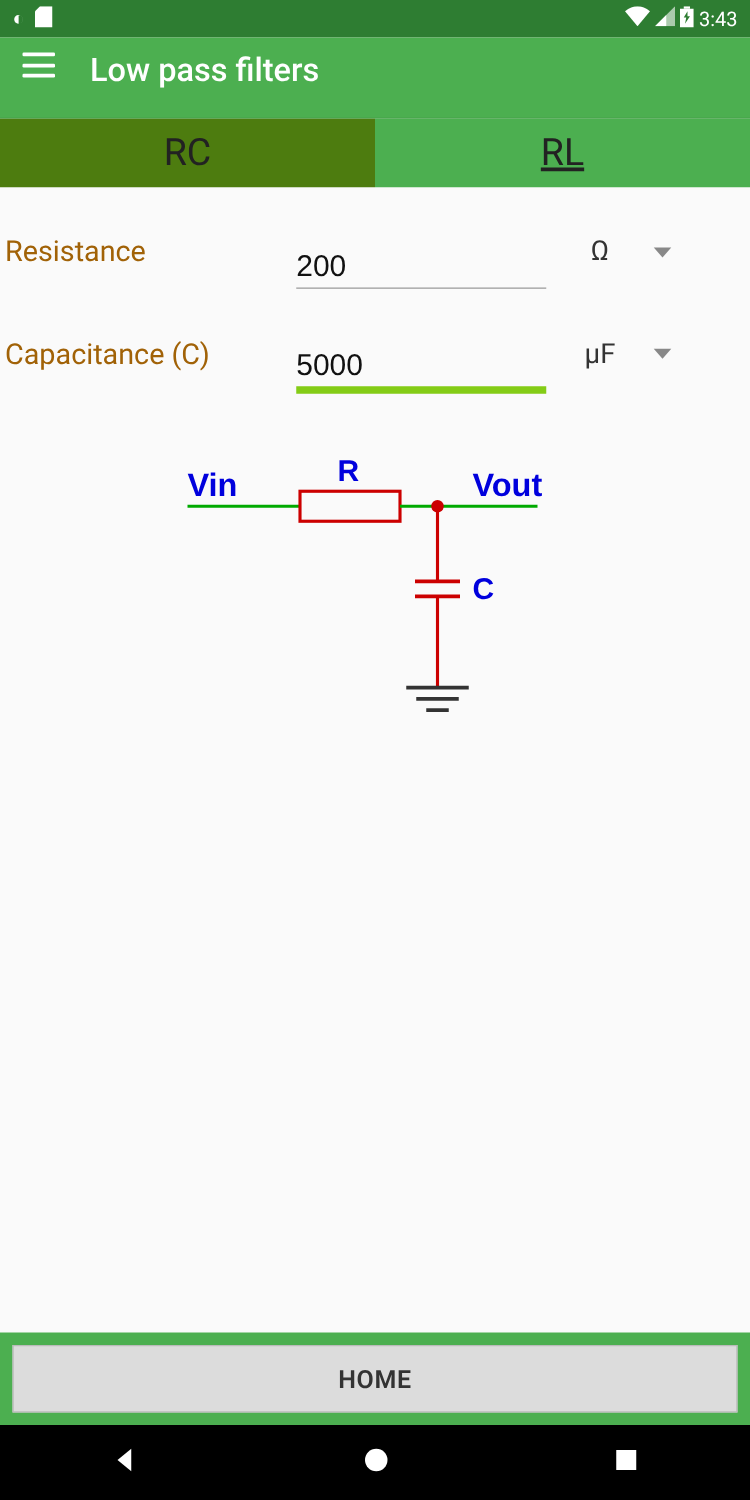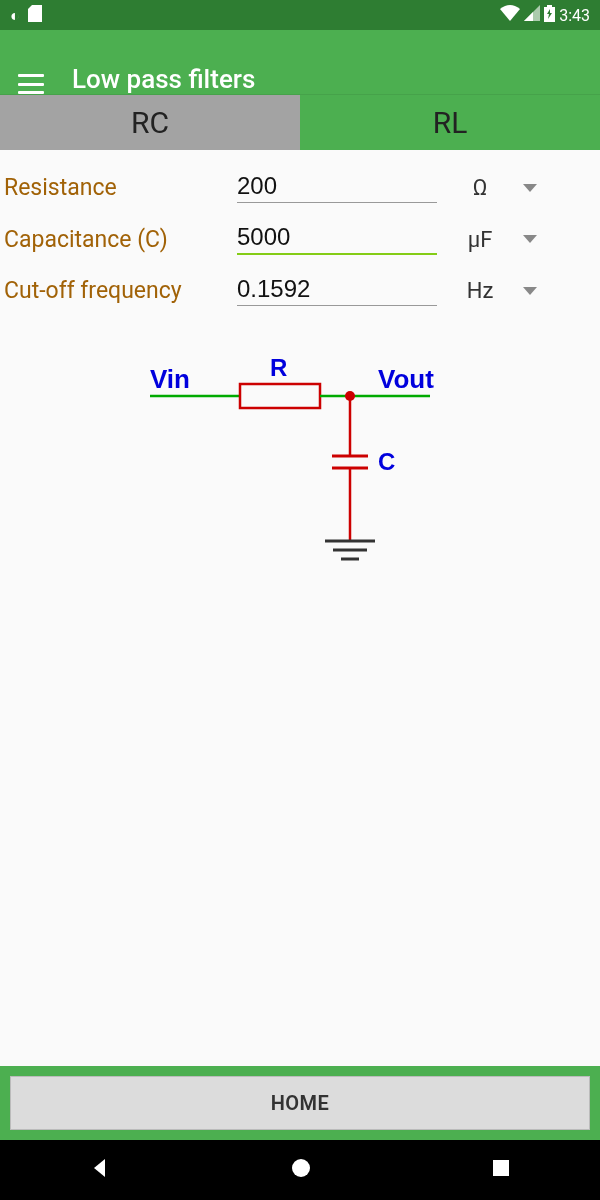--- a/index.html
+++ b/index.html
@@ -22,22 +22,22 @@
     padding: 0 10px;
     font-size: 16px;
   }
   .status-left { display: flex; gap: 8px; align-items: center; }
   .status-right { display: flex; gap: 4px; align-items: center; }
   .app-bar {
     height: 65px;
     background: #4caf50;
     color: white;
     display: flex;
-    align-items: flex-end;
-    padding: 0 18px;
+    align-items: flex-start;
+    padding: 12px 18px;
     gap: 28px;
     border-bottom: 1px solid rgba(0,0,0,0.07);
   }
   .hamburger {
     width: 26px; height: 20px;
     display: flex; flex-direction: column; justify-content: space-between;
     cursor: pointer;
   }
   .hamburger div { height: 3px; background: white; border-radius: 1px; }
   .app-title { font-size: 26px; font-weight: 500; }
@@ -47,44 +47,45 @@
   }
   .tab {
     flex: 1;
     display: flex;
     align-items: center;
     justify-content: center;
     font-size: 30px;
     color: #222;
     cursor: pointer;
   }
-  .tab.active { background: #a3a3a3; }
-  .tab.inactive { background: #4caf50; }
+  .tab.active { background: #4d7c0f; }
+  .tab.inactive { background: #4caf50; text-decoration: underline; }
   .content {
     flex: 1;
     background: #fafafa;
     padding-top: 12px;
   }
   .row {
     display: flex;
     align-items: center;
     padding: 10px 6px 10px 4px;
     gap: 8px;
   }
   .label {
     width: 225px;
     font-size: 23px;
     color: #a16207;
   }
   .input-wrap {
     width: 200px;
     border-bottom: 1px solid #999;
     padding-bottom: 2px;
-  }
-  .input-wrap.focused { border-bottom: 2px solid #84cc16; }
+    margin-top: 28px;
+  }
+  .input-wrap.focused { border-bottom: 6px solid #84cc16; }
   .input {
     border: none;
     outline: none;
     background: transparent;
     font-size: 24px;
     width: 100%;
     color: #111;
   }
   .unit {
     width: 70px;
@@ -196,28 +197,20 @@
 
   <div class="row">
     <div class="label">Capacitance (C)</div>
     <div class="input-wrap focused">
       <input class="input" value="5000" style="">
     </div>
     <div class="unit">µF</div>
     <div class="chev"></div>
   </div>
 
-  <div class="row">
-    <div class="label">Cut-off frequency</div>
-    <div class="input-wrap">
-      <input class="input" value="0.1592" style="">
-    </div>
-    <div class="unit">Hz</div>
-    <div class="chev"></div>
-  </div>
 
   <div class="diagram-area">
     <svg width="360" height="240" viewBox="0 0 360 240">
 
       <line x1="30" y1="50" x2="120" y2="50" stroke="#0a0" stroke-width="2.5"></line>
       <rect x="120" y="38" width="80" height="24" fill="none" stroke="#c00" stroke-width="2.5"></rect>
       <line x1="200" y1="50" x2="310" y2="50" stroke="#0a0" stroke-width="2.5"></line>
       <circle cx="230" cy="50" r="5" fill="#c00"></circle>
 
       <line x1="230" y1="50" x2="230" y2="110" stroke="#c00" stroke-width="2.5"></line>

